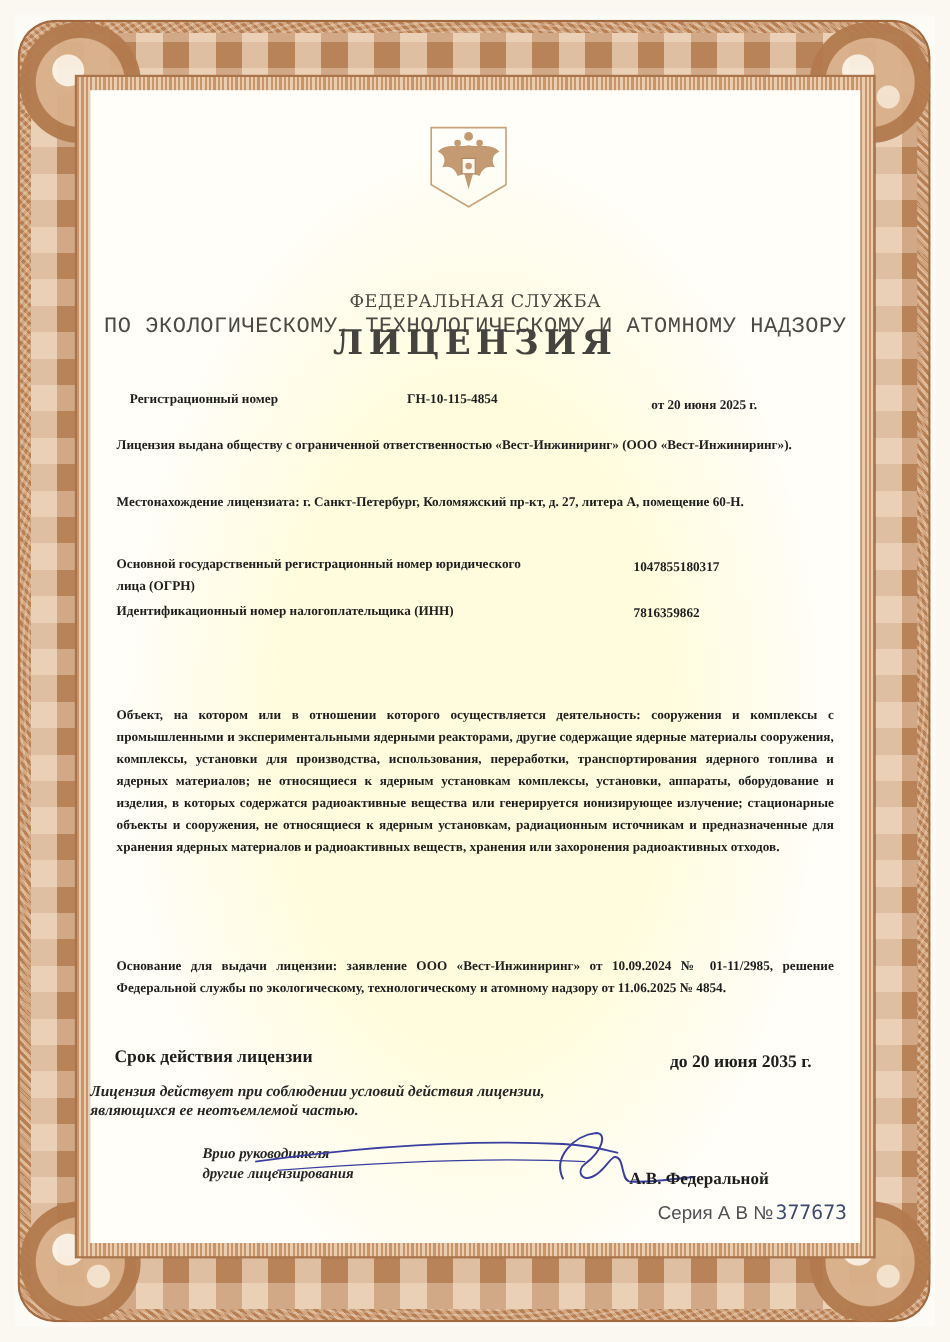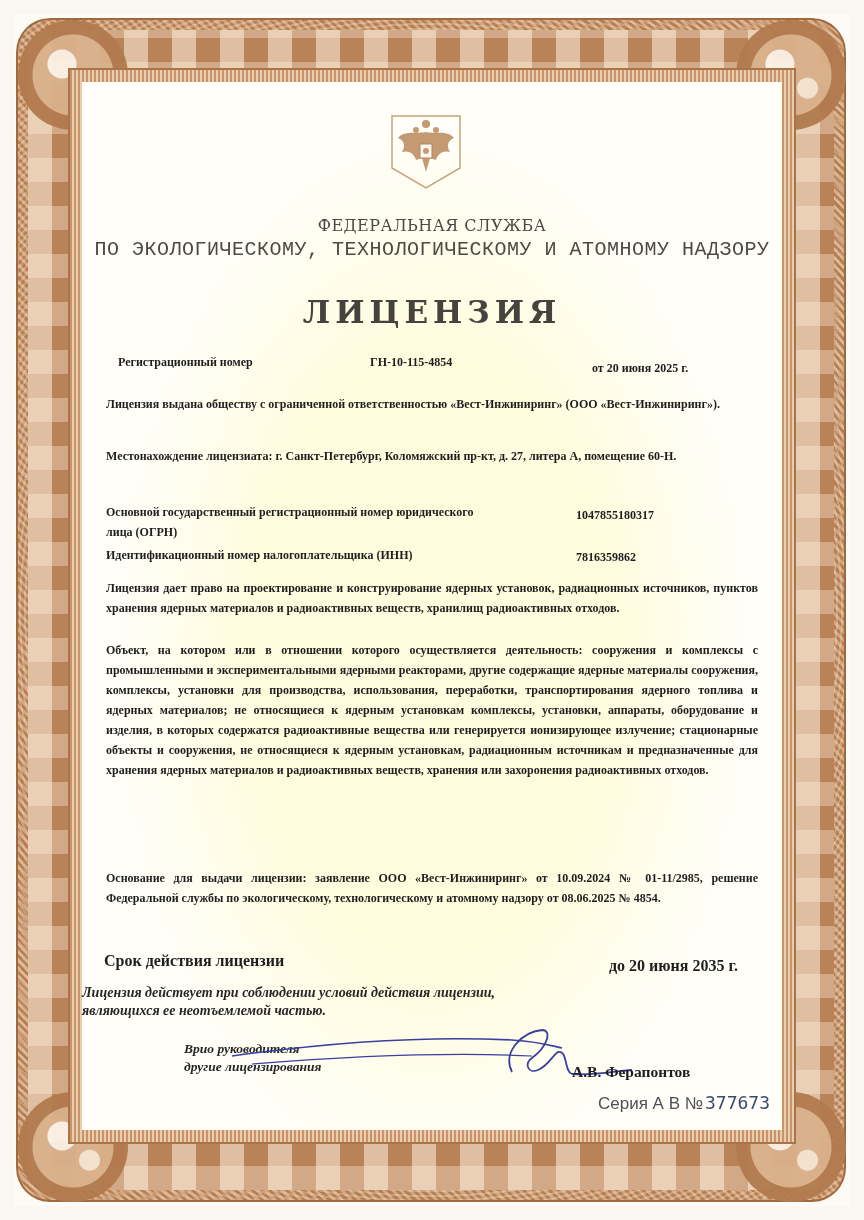--- a/index.html
+++ b/index.html
@@ -55,20 +55,21 @@
 
     
     .emblem {
       position: absolute; left: 304px; top: 30px; width: 80px; height: 80px;
     }
 
     .agency {
       position: absolute; left: 0; width: 700px; text-align: center;
       color: #4c4a44; letter-spacing: 0.5px;
       font-family: "DejaVu Serif", serif;
+      margin-top: 48px;
     }
     .agency-1 { top: 134px; font-size: 16px; }
     .agency-2 { top: 156px; font-size: 20px; font-family: Liberation Mono, monospace; }
 
     .title {
       position: absolute; top: 212px; left: 0; width: 700px; text-align: center;
       font-family: "DejaVu Serif", serif; font-size: 31px; font-weight: bold;
       letter-spacing: 5px; color: #45433e;
     }
 
@@ -173,23 +174,22 @@
 
   <div class="txt just issued">Лицензия выдана обществу с ограниченной ответственностью «Вест-Инжиниринг» (ООО «Вест-Инжиниринг»).</div>
   <div class="txt just address">Местонахождение лицензиата: г. Санкт-Петербург, Коломяжский пр-кт, д. 27, литера А, помещение 60-Н.</div>
 
   <div class="txt ogrn-label">Основной государственный регистрационный номер юридического лица (ОГРН)</div>
   <div class="txt ogrn-value">1047855180317</div>
 
   <div class="txt inn-label">Идентификационный номер налогоплательщика (ИНН)</div>
   <div class="txt inn-value">7816359862</div>
 
-  <div class="txt just right-para">Лицензия дает право на проектирование и конструирование ядерных установок, радиационных источников, пунктов хранения ядерных материалов и радиоактивных веществ, хранилищ радиоактивных отходов.</div>
   <div class="txt just object-para">Объект, на котором или в отношении которого осуществляется деятельность: сооружения и комплексы с промышленными и экспериментальными ядерными реакторами, другие содержащие ядерные материалы сооружения, комплексы, установки для производства, использования, переработки, транспортирования ядерного топлива и ядерных материалов; не относящиеся к ядерным установкам комплексы, установки, аппараты, оборудование и изделия, в которых содержатся радиоактивные вещества или генерируется ионизирующее излучение; стационарные объекты и сооружения, не относящиеся к ядерным установкам, радиационным источникам и предназначенные для хранения ядерных материалов и радиоактивных веществ, хранения или захоронения радиоактивных отходов.</div>
-  <div class="txt just basis-para">Основание для выдачи лицензии: заявление ООО «Вест-Инжиниринг» от 10.09.2024 № 01-11/2985, решение Федеральной службы по экологическому, технологическому и атомному надзору от 08.06.2025 № 4854.</div>
+  <div class="txt just basis-para">Основание для выдачи лицензии: заявление ООО «Вест-Инжиниринг» от 10.09.2024 № 01-11/2985, решение Федеральной службы по экологическому, технологическому и атомному надзору от 11.06.2025 № 4854.</div>
 
   <div class="txt validity-label">Срок действия лицензии</div>
   <div class="txt validity-value">до 20  июня 2035 г.</div>
 
 
   <div class="conditions">
     <div>Лицензия действует при соблюдении условий действия лицензии,</div>
     <div>являющихся ее неотъемлемой частью.</div>
   </div>
 
@@ -197,18 +197,18 @@
     <div>Врио руководителя</div>
     <div>другие лицензирования</div>
   </div>
 
   <svg class="signature" viewBox="0 0 420 80">
     <path d="M20 44 C120 30 220 24 300 28 C330 30 340 34 350 36" fill="none" stroke="#3a3fa0" stroke-width="1.6"></path>
     <path d="M40 52 C140 44 240 40 320 44" fill="none" stroke="#3a3fa0" stroke-width="1.2"></path>
     <path d="M300 60 C290 40 310 20 330 18 C340 18 336 34 320 46 C312 52 316 62 326 58 C336 54 340 44 346 40 C356 38 352 60 360 62 C380 64 410 58 420 58" fill="none" stroke="#3a3fa0" stroke-width="1.8"></path>
   </svg>
 
-  <div class="txt signer-name">А.В. Ферапонтов</div>
+  <div class="txt signer-name">А.В. Федеральной</div>
 
   <div class="series">
     <span>Серия  А В  №</span><span class="series-number">377673</span>
   </div>
 </div>
 
 </body></html>

